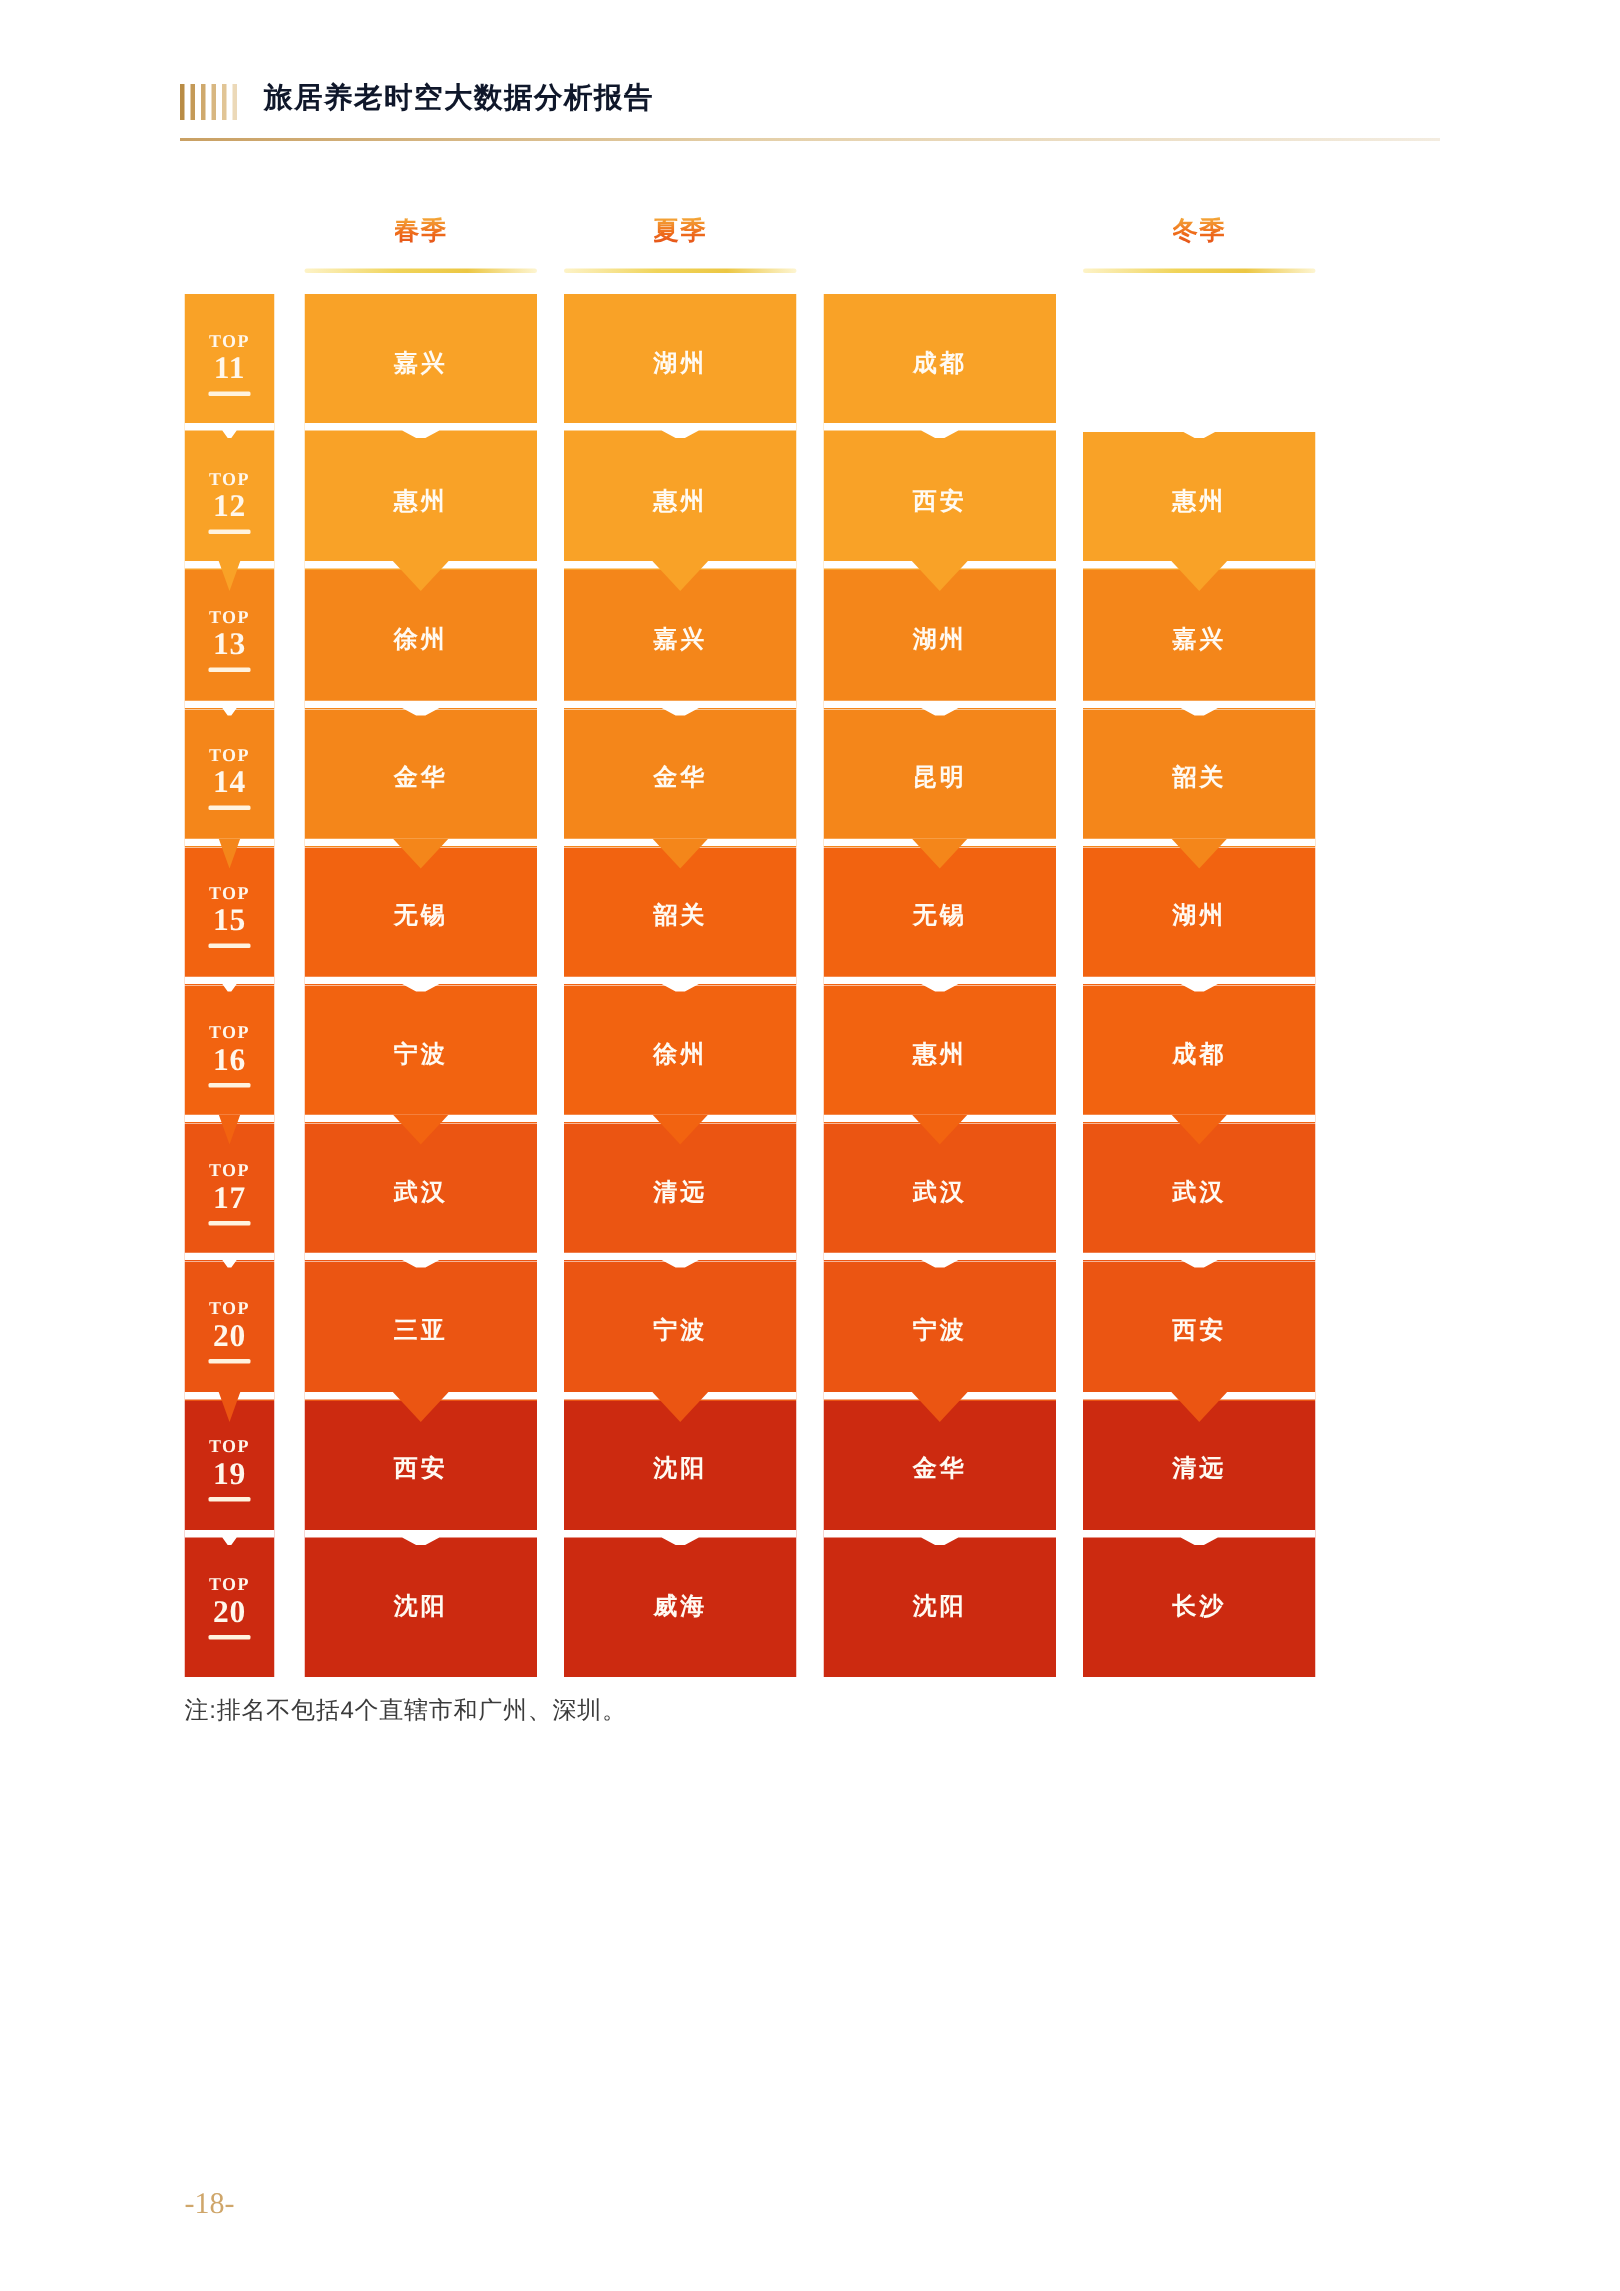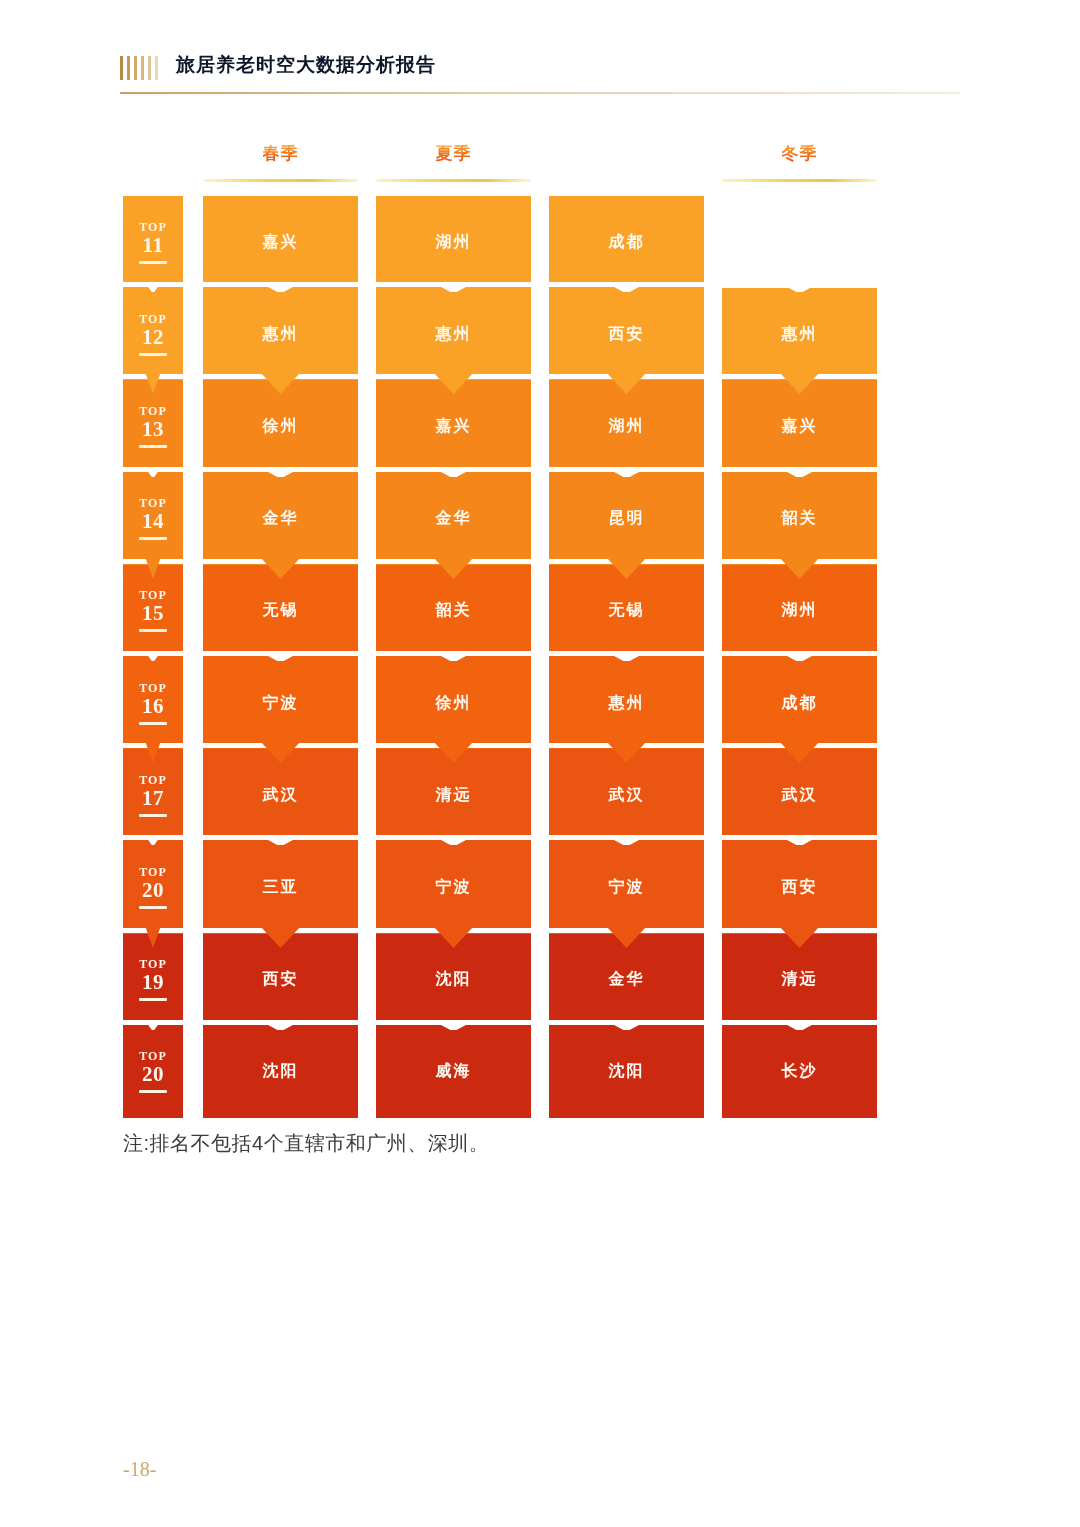--- a/index.html
+++ b/index.html
@@ -88,21 +88,21 @@
   .rank-ul { margin-top: 5px; width: 28px; height: 3px; background: #fff3df; border-radius: 1px; }
 
   .city {
     position: relative; z-index: 2;
     font-size: 16px; font-weight: 700; color: #fffaf2; letter-spacing: 2px;
   }
 
   
   .footnote {
     position: absolute; left: 123px; top: 1130px;
-    font-size: 20px; color: #3b3b3b; letter-spacing: 0.5px;
+    font-size: 16px; color: #3b3b3b; letter-spacing: 0.5px;
   }
   .caption {
     position: absolute; left: 0; top: 1185px; width: 1080px;
     text-align: center; font-size: 16px; color: #2f2f2f; letter-spacing: 1px;
   }
   .pagenum {
     position: absolute; left: 123px; top: 1458px;
     font-size: 20px; color: #cfa66a; font-family: "Liberation Serif", serif;
   }
 </style>

